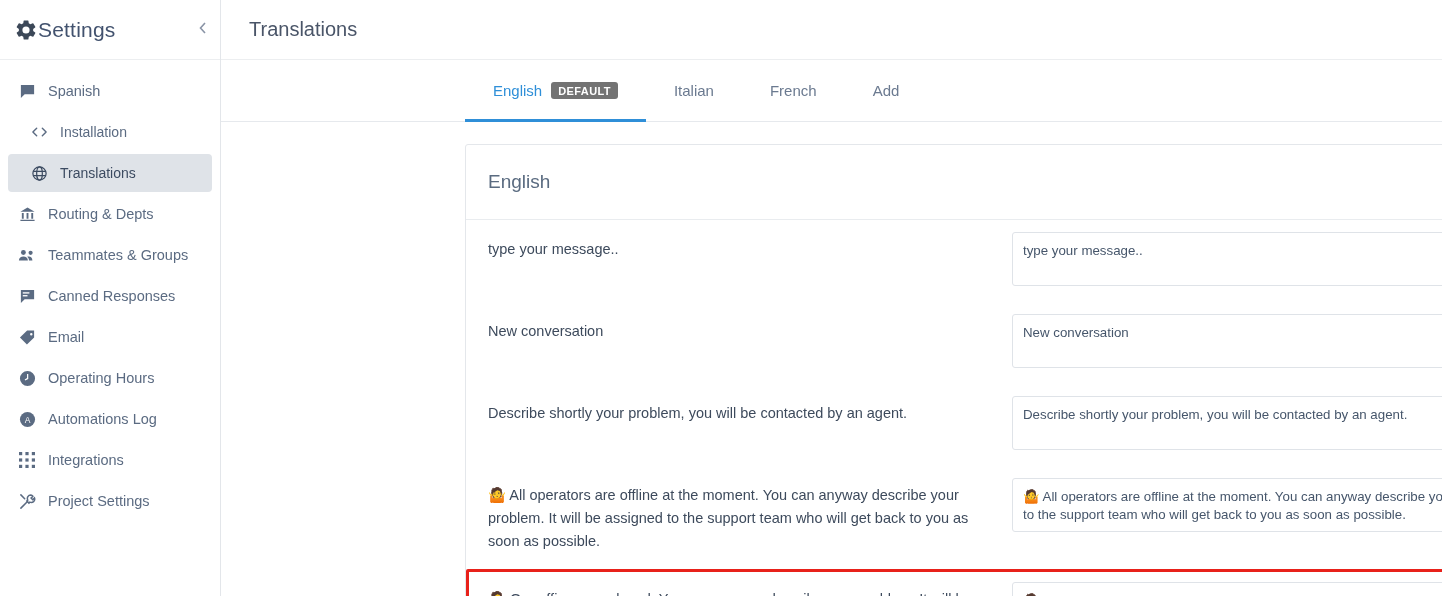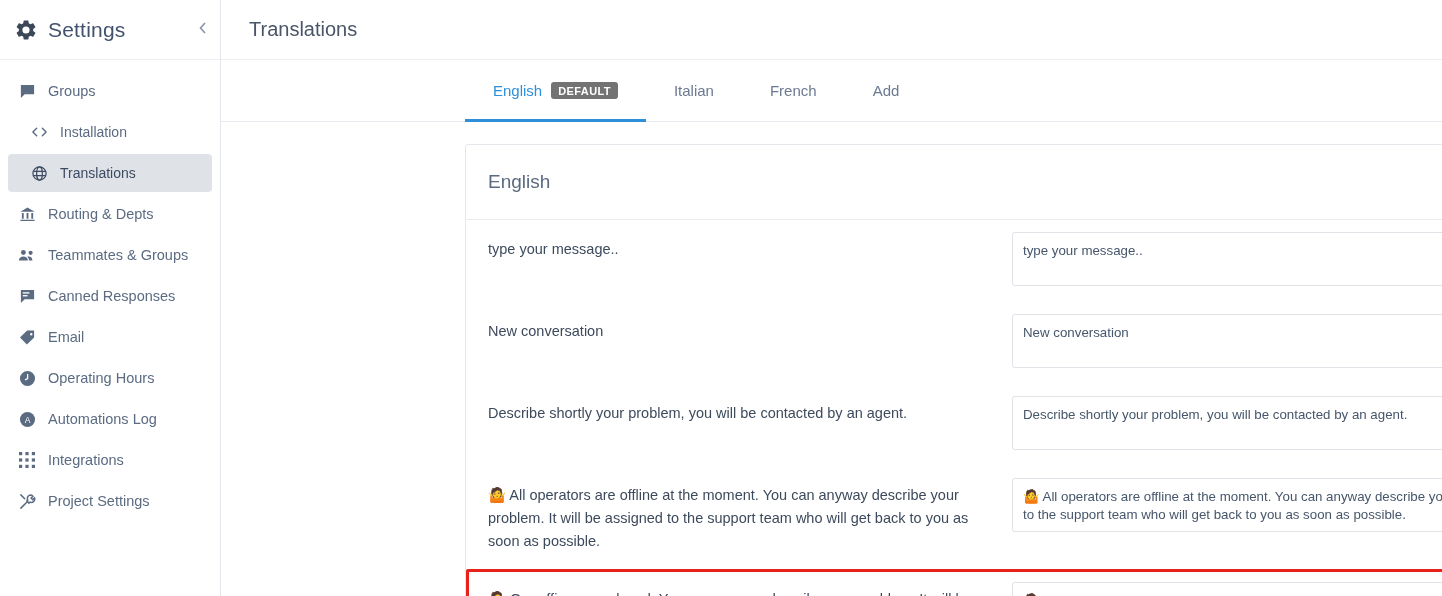--- a/index.html
+++ b/index.html
@@ -23,21 +23,20 @@
     background: #ffffff;
     border-right: 1px solid #e3e6ea;
     flex: 0 0 221px;
     position: relative;
   }
   .sidebar-header {
     height: 60px;
     display: flex;
     align-items: center;
     padding-left: 14px;
-    gap: 10px;
     border-bottom: 1px solid #eceef0;
   }
   .gear-icon { width: 24px; height: 24px; display:block; }
   .settings-title {
     font-size: 21px;
     color: #42526e;
     letter-spacing: .2px;
   }
   .collapse-btn {
     position: absolute;
@@ -214,21 +213,21 @@
     </div>
 
     <div class="nav">
 
       <div class="nav-item">
         <span class="nav-ico">
           <svg width="17" height="17" viewBox="0 0 18 18" fill="#5b6b82">
               <path d="M2 2h14v10H6l-4 4z"></path>
             </svg>
         </span>
-        <span>Groups</span>
+        <span>Spanish</span>
       </div>
 
       <div class="nav-item sub">
         <span class="nav-ico">
           <svg width="17" height="14" viewBox="0 0 18 14" fill="none" stroke="#5b6b82" stroke-width="1.5" stroke-linecap="round" stroke-linejoin="round">
               <path d="M6 3 L2 7 L6 11 M12 3 L16 7 L12 11"></path>
             </svg>
         </span>
         <span>Installation</span>
       </div>

